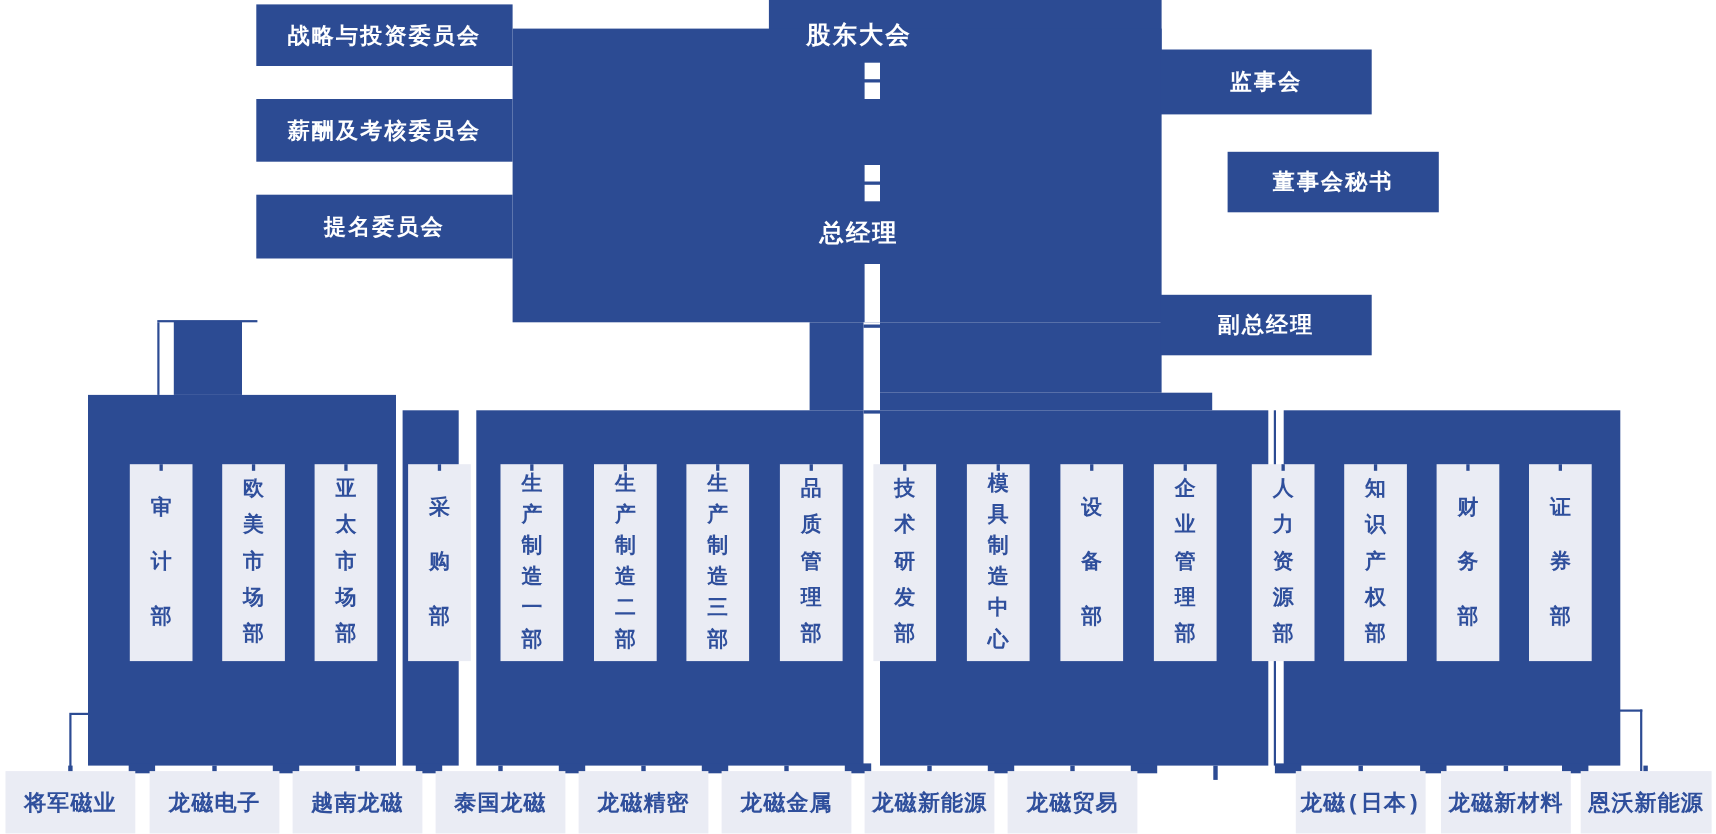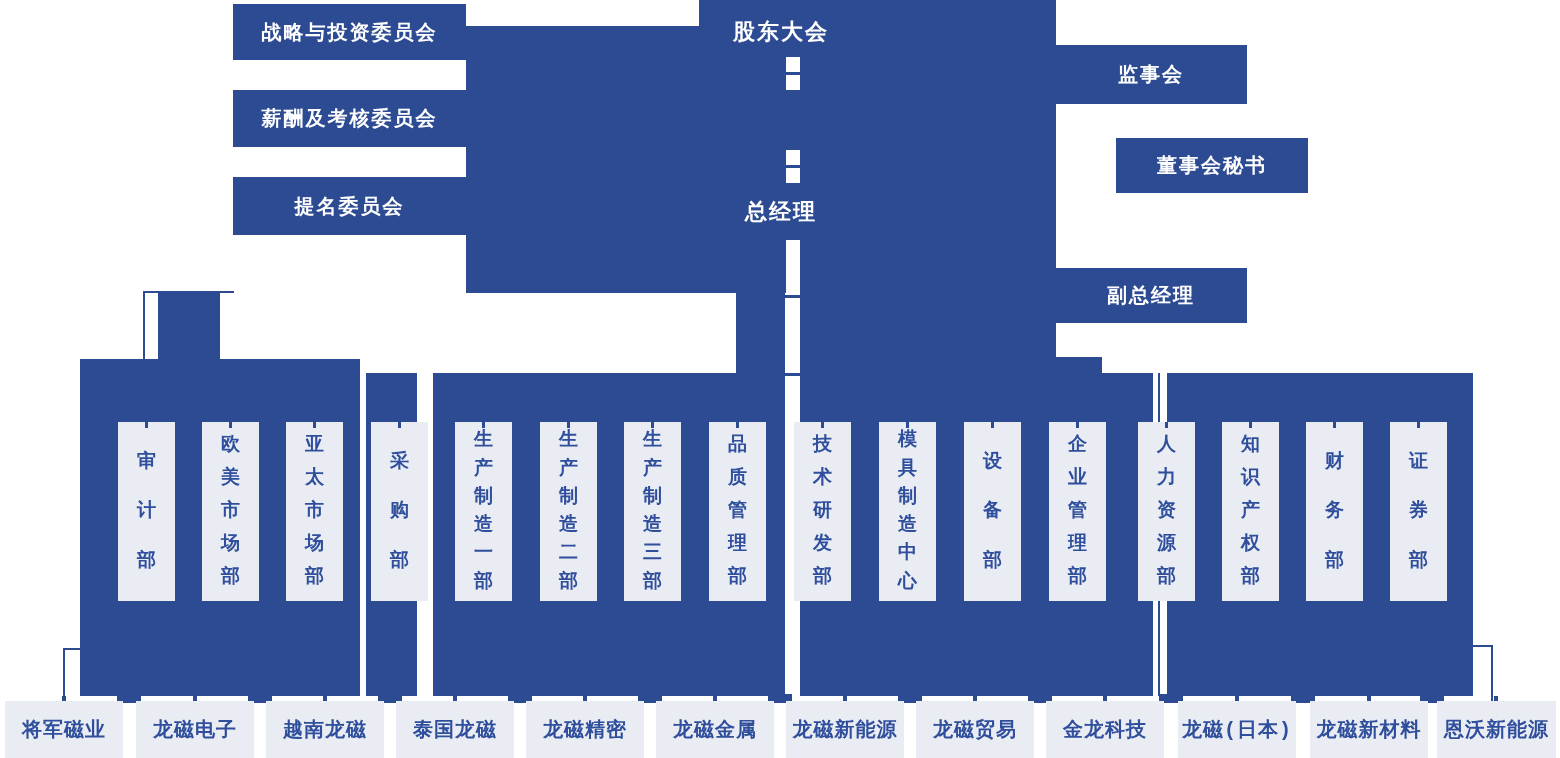--- a/index.html
+++ b/index.html
@@ -280,23 +280,20 @@
     </div>
   <div class="sub" style="left:656px;">
       <span>龙磁金属</span>
     </div>
   <div class="sub" style="left:786px;">
       <span>龙磁新能源</span>
     </div>
   <div class="sub" style="left:916px;">
       <span>龙磁贸易</span>
     </div>
-  <div class="sub" style="left:1046px;">
-      <span>金龙科技</span>
-    </div>
   <div class="sub" style="left:1178px;">
       <span>龙磁(日本)</span>
     </div>
   <div class="sub" style="left:1310px;">
       <span>龙磁新材料</span>
     </div>
   <div class="sub" style="left:1437px;width:119px;">
       <span>恩沃新能源</span>
     </div>
 

